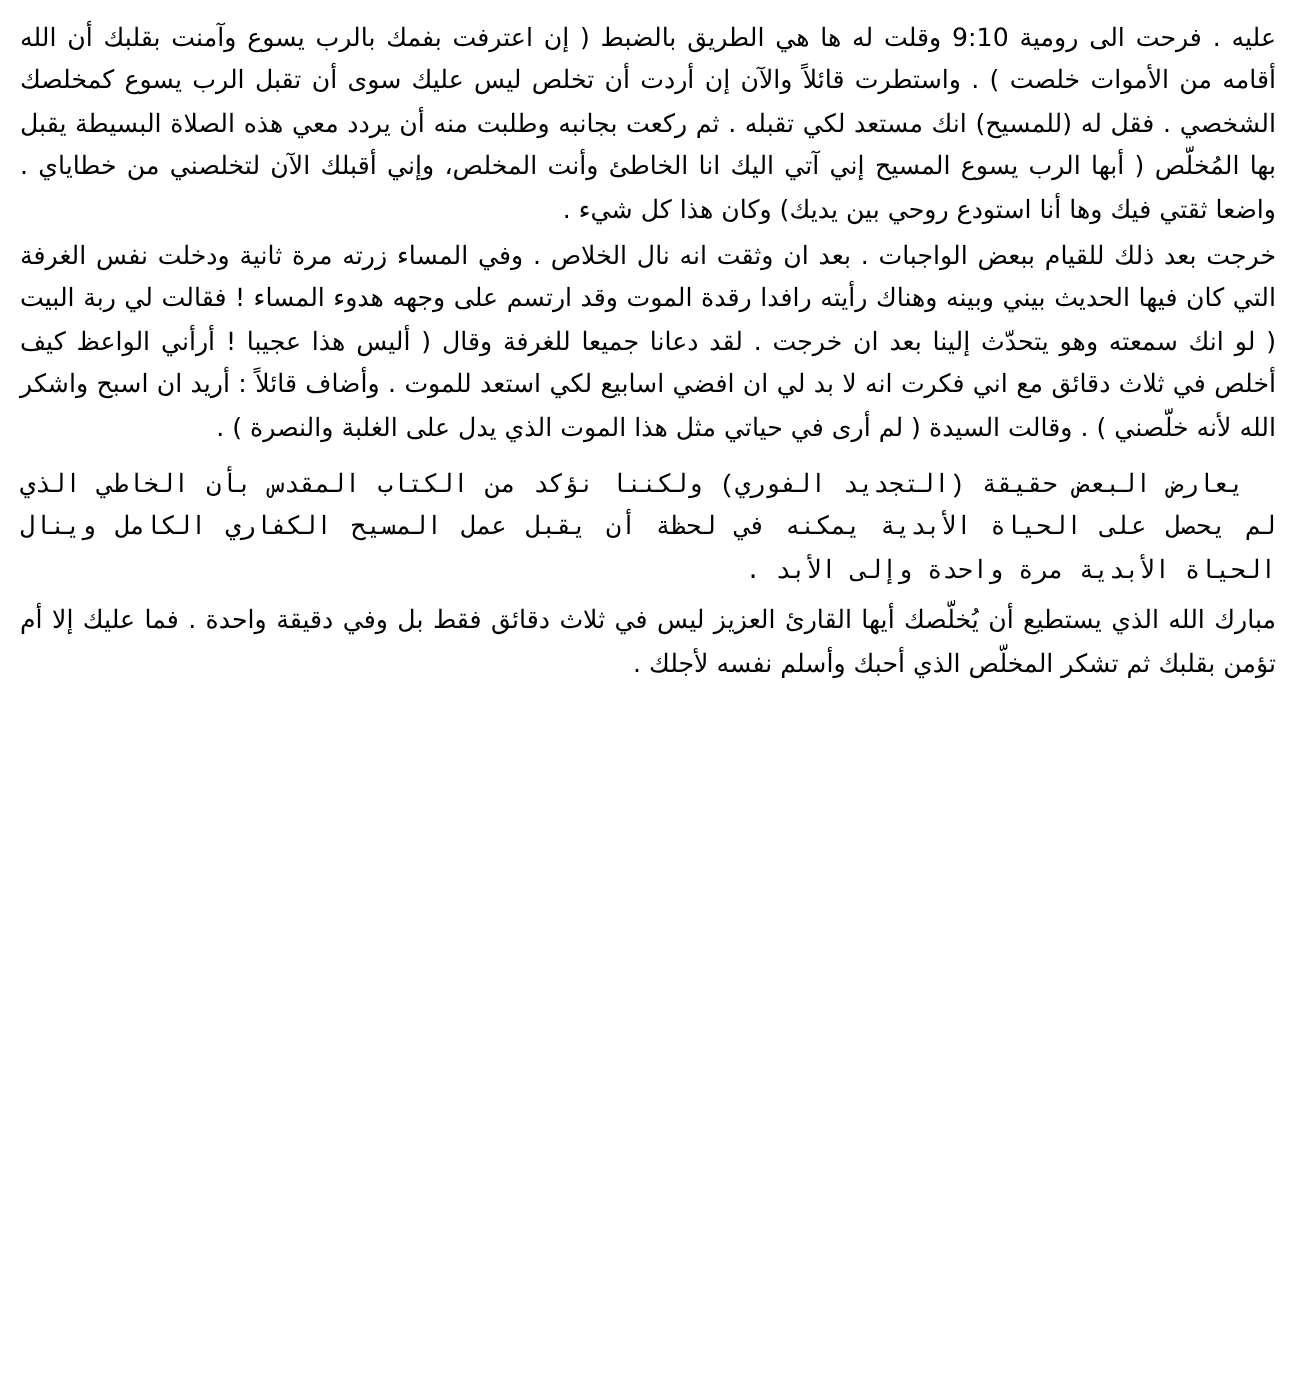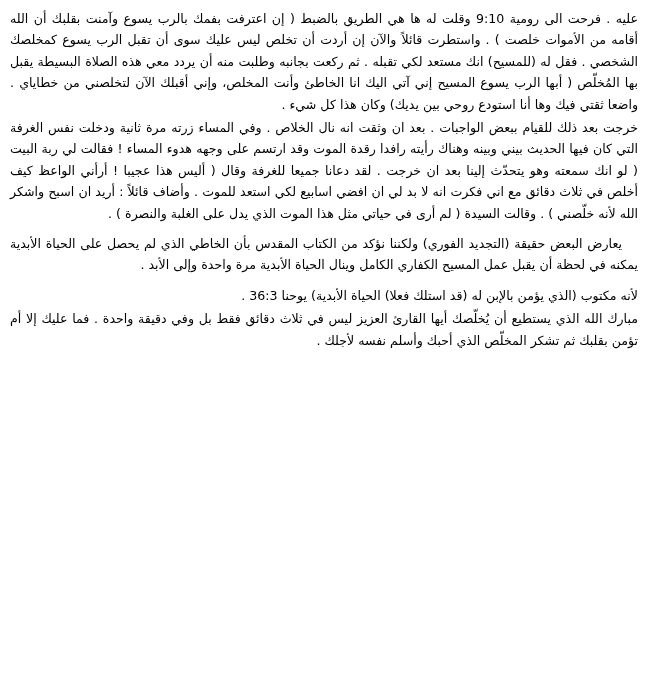--- a/index.html
+++ b/index.html
@@ -26,27 +26,27 @@
     font-size: 12.6px;
     line-height: 21.4px;
     margin: 0 0 2px 0;
     direction: rtl;
     unicode-bidi: isolate;
     text-align: justify;
     text-align-last: right;
   }
   .para.gap {
     margin-top: 9px;
+    font-family: Liberation Mono, monospace;
   }
   .para.indent {
     text-indent: 16px;
   }
 </style>
 </head>
 <body>
 
 <div class="page">
   <p class="para">عليه . فرحت الى رومية 9:10 وقلت له ها هي الطريق بالضبط ( إن اعترفت بفمك بالرب يسوع وآمنت بقلبك أن الله أقامه من الأموات خلصت ) . واستطرت قائلاً والآن إن أردت أن تخلص ليس عليك سوى أن تقبل الرب يسوع كمخلصك الشخصي . فقل له (للمسيح) انك مستعد لكي تقبله . ثم ركعت بجانبه وطلبت منه أن يردد معي هذه الصلاة البسيطة يقبل بها المُخلّص ( أبها الرب يسوع المسيح إني آتي اليك انا الخاطئ وأنت المخلص، وإني أقبلك الآن لتخلصني من خطاياي . واضعا ثقتي فيك وها أنا استودع روحي بين يديك) وكان هذا كل شيء .</p>
   <p class="para">خرجت بعد ذلك للقيام ببعض الواجبات . بعد ان وثقت انه نال الخلاص . وفي المساء زرته مرة ثانية ودخلت نفس الغرفة التي كان فيها الحديث بيني وبينه وهناك رأيته رافدا رقدة الموت وقد ارتسم على وجهه هدوء المساء ! فقالت لي ربة البيت ( لو انك سمعته وهو يتحدّث إلينا بعد ان خرجت . لقد دعانا جميعا للغرفة وقال ( أليس هذا عجيبا ! أرأني الواعظ كيف أخلص في ثلاث دقائق مع اني فكرت انه لا بد لي ان افضي اسابيع لكي استعد للموت . وأضاف قائلاً : أريد ان اسبح واشكر الله لأنه خلّصني ) . وقالت السيدة ( لم أرى في حياتي مثل هذا الموت الذي يدل على الغلبة والنصرة ) .</p>
   <p class="para gap indent">يعارض البعض حقيقة (التجديد الفوري) ولكننا نؤكد من الكتاب المقدس بأن الخاطي الذي لم يحصل على الحياة الأبدية يمكنه في لحظة أن يقبل عمل المسيح الكفاري الكامل وينال الحياة الأبدية مرة واحدة وإلى الأبد .</p>
-  <p class="para gap">لأنه مكتوب (الذي يؤمن بالإبن له (قد استلك فعلا) الحياة الأبدية) يوحنا 36:3 .</p>
   <p class="para">مبارك الله الذي يستطيع أن يُخلّصك أيها القارئ العزيز ليس في ثلاث دقائق فقط بل وفي دقيقة واحدة . فما عليك إلا أم تؤمن بقلبك ثم تشكر المخلّص الذي أحبك وأسلم نفسه لأجلك .</p>
 </div>
 
 </body></html>

